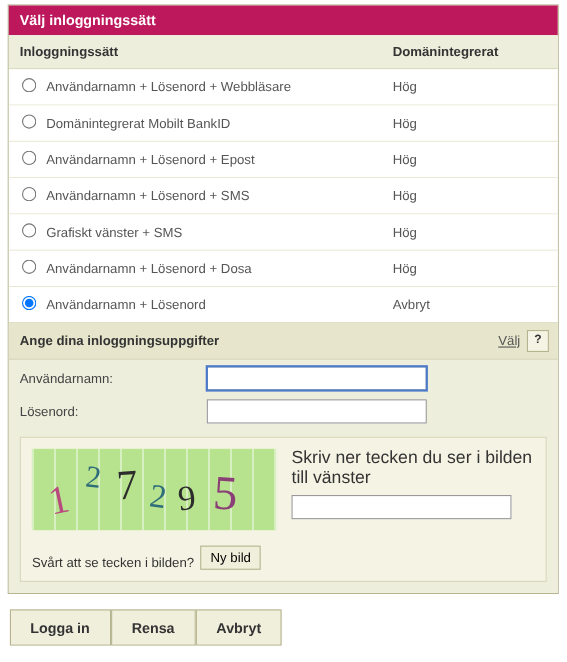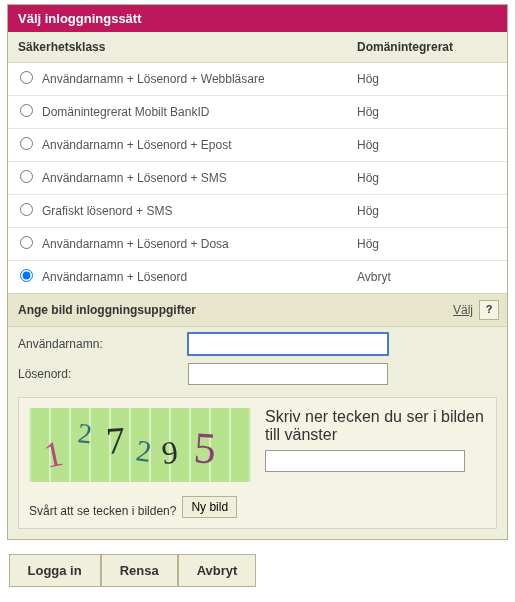--- a/index.html
+++ b/index.html
@@ -189,21 +189,21 @@
     cursor: pointer;
   }
 </style>
 </head>
 <body>
 
 <div class="panel">
   <div class="panel-title">Välj inloggningssätt</div>
 
   <div class="hdr-row">
-    <div class="col-method">Säkerhetsklass</div>
+    <div class="col-method">Inloggningssätt</div>
     <div class="col-sec">Domänintegrerat</div>
   </div>
 
   <div id="options-container">
       <label class="opt-row">
         <span class="radio-cell"><input type="radio" name="login-method" style=""></span>
         <span class="method-cell">Användarnamn + Lösenord + Webbläsare</span>
         <span class="sec-cell">Hög</span>
       </label>
       <label class="opt-row">
@@ -216,38 +216,38 @@
         <span class="method-cell">Användarnamn + Lösenord + Epost</span>
         <span class="sec-cell">Hög</span>
       </label>
       <label class="opt-row">
         <span class="radio-cell"><input type="radio" name="login-method" style=""></span>
         <span class="method-cell">Användarnamn + Lösenord + SMS</span>
         <span class="sec-cell">Hög</span>
       </label>
       <label class="opt-row">
         <span class="radio-cell"><input type="radio" name="login-method" style=""></span>
-        <span class="method-cell">Grafiskt lösenord + SMS</span>
+        <span class="method-cell">Grafiskt vänster + SMS</span>
         <span class="sec-cell">Hög</span>
       </label>
       <label class="opt-row">
         <span class="radio-cell"><input type="radio" name="login-method" style=""></span>
         <span class="method-cell">Användarnamn + Lösenord + Dosa</span>
         <span class="sec-cell">Hög</span>
       </label>
       <label class="opt-row">
         <span class="radio-cell"><input type="radio" name="login-method" checked="" style=""></span>
         <span class="method-cell">Användarnamn + Lösenord</span>
         <span class="sec-cell">Avbryt</span>
       </label>
     </div>
 
   <div class="cred-box">
     <div class="cred-hdr">
-      <span class="cred-hdr-title">Ange bild inloggningsuppgifter</span>
+      <span class="cred-hdr-title">Ange dina inloggningsuppgifter</span>
       <span class="help-link">Välj</span>
       <span class="help-btn">?</span>
     </div>
 
     <div class="field-row">
       <div class="field-label">Användarnamn:</div>
       <input type="text" class="text-input focus" value="" style="">
     </div>
     <div class="field-row">
       <div class="field-label">Lösenord:</div>

